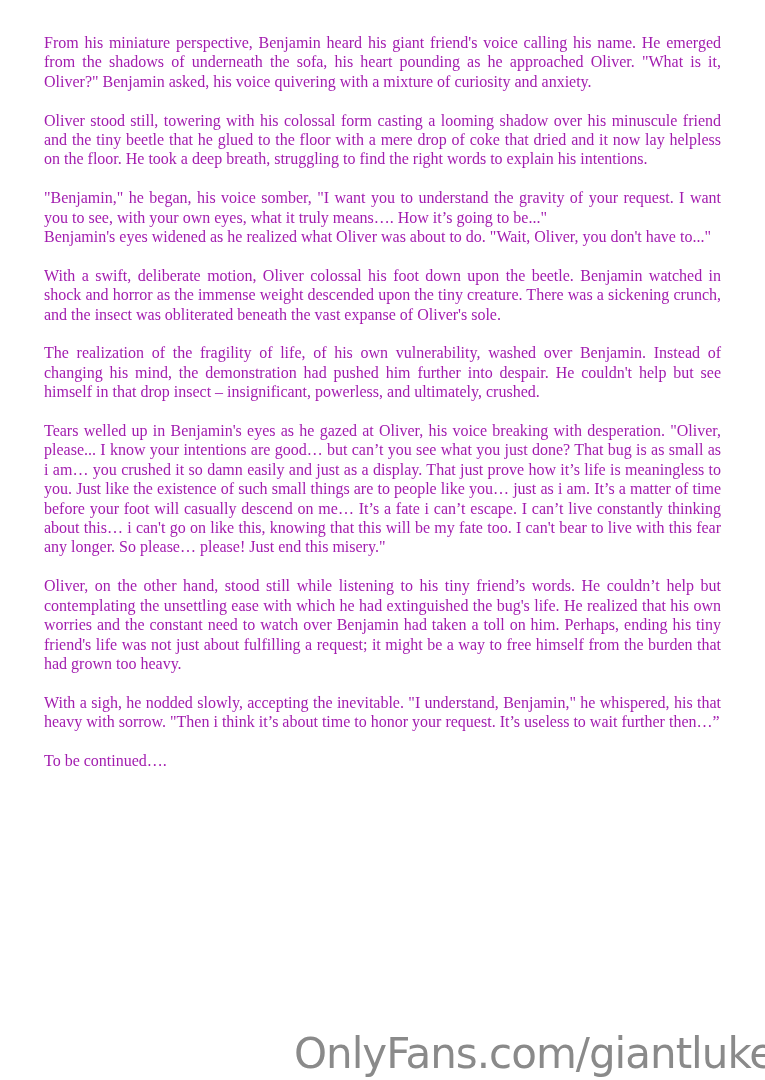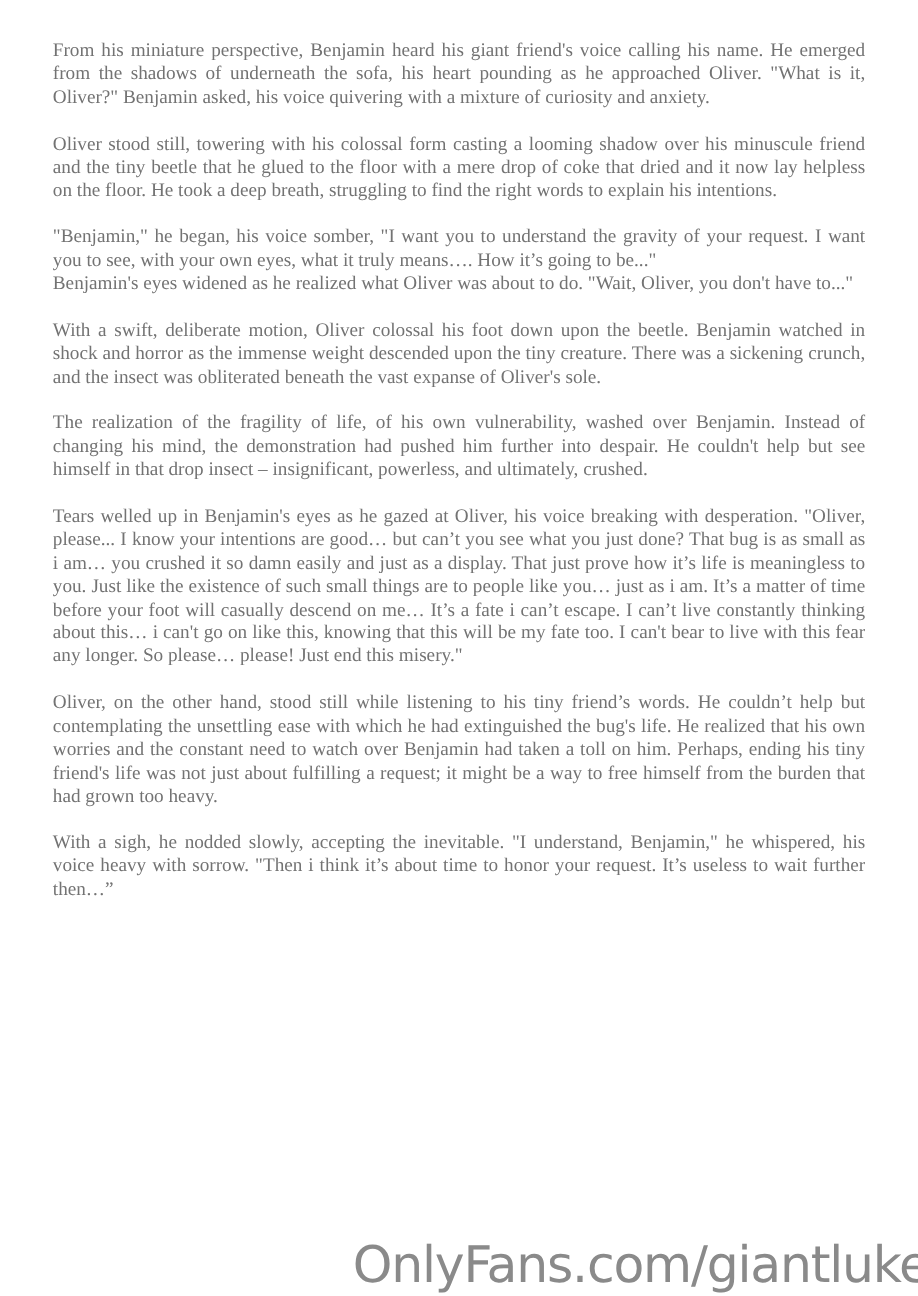--- a/index.html
+++ b/index.html
@@ -13,21 +13,21 @@
     height: 1080px;
     background: #ffffff;
     overflow: hidden;
     font-family: "Liberation Serif", "DejaVu Serif", serif;
   }
   .text-block {
     position: absolute;
     left: 44px;
     top: 33px;
     width: 677px;
-    color: #737373;
+    color: #a21caf;
     font-size: 16px;
     line-height: 19.4px;
     text-align: justify;
   }
   .para {
     margin: 0 0 19.4px 0;
     white-space: pre-wrap; 
   }
   .para:last-child {
     margin-bottom: 0;
@@ -49,16 +49,17 @@
 <div class="page">
   <div class="text-block">
     <p class="para">From his miniature perspective, Benjamin heard his giant friend's voice calling his name. He emerged from the shadows of underneath the sofa, his heart pounding as he approached Oliver. "What is it, Oliver?" Benjamin asked, his voice quivering with a mixture of curiosity and anxiety.</p>
     <p class="para">Oliver stood still, towering with his colossal form casting a looming shadow over his minuscule friend and the tiny beetle that he glued to the floor with a mere drop of coke that dried and it now lay helpless on the floor. He took a deep breath, struggling to find the right words to explain his intentions.</p>
     <p class="para">"Benjamin," he began, his voice somber, "I want you to understand the gravity of your request. I want you to see, with your own eyes, what it truly means…. How it’s going to be..."
 Benjamin's eyes widened as he realized what Oliver was about to do. "Wait, Oliver, you don't have to..."</p>
     <p class="para">With a swift, deliberate motion, Oliver colossal his foot down upon the beetle. Benjamin watched in shock and horror as the immense weight descended upon the tiny creature. There was a sickening crunch, and the insect was obliterated beneath the vast expanse of Oliver's sole.</p>
     <p class="para">The realization of the fragility of life, of his own vulnerability, washed over Benjamin. Instead of changing his mind, the demonstration had pushed him further into despair. He couldn't help but see himself in that drop insect – insignificant, powerless, and ultimately, crushed.</p>
     <p class="para">Tears welled up in Benjamin's eyes as he gazed at Oliver, his voice breaking with desperation. "Oliver, please... I know your intentions are good… but can’t you see what you just done? That bug is as small as i am… you crushed it so damn easily and just as a display. That just prove how it’s life is meaningless to you. Just like the existence of such small things are to people like you… just as i am. It’s a matter of time before your foot will casually descend on me… It’s a fate i can’t escape. I can’t live constantly thinking about this… i can't go on like this, knowing that this will be my fate too. I can't bear to live with this fear any longer. So please… please! Just end this misery."</p>
     <p class="para">Oliver, on the other hand, stood still while listening to his tiny friend’s words. He couldn’t help but contemplating the unsettling ease with which he had extinguished the bug's life. He realized that his own worries and the constant need to watch over Benjamin had taken a toll on him. Perhaps, ending his tiny friend's life was not just about fulfilling a request; it might be a way to free himself from the burden that had grown too heavy.</p>
-    <p class="para">With a sigh, he nodded slowly, accepting the inevitable. "I understand, Benjamin," he whispered, his voice heavy with sorrow. "Then i think it’s about time to honor your request. It’s useless to wait further then…”</p>
+    <p class="para">With a sigh, he nodded slowly, accepting the inevitable. "I understand, Benjamin," he whispered, his that heavy with sorrow. "Then i think it’s about time to honor your request. It’s useless to wait further then…”</p>
+    <p class="para">To be continued….</p>
   </div>
   <div class="watermark">OnlyFans.com/giantluke</div>
 </div>
 
 </body></html>

